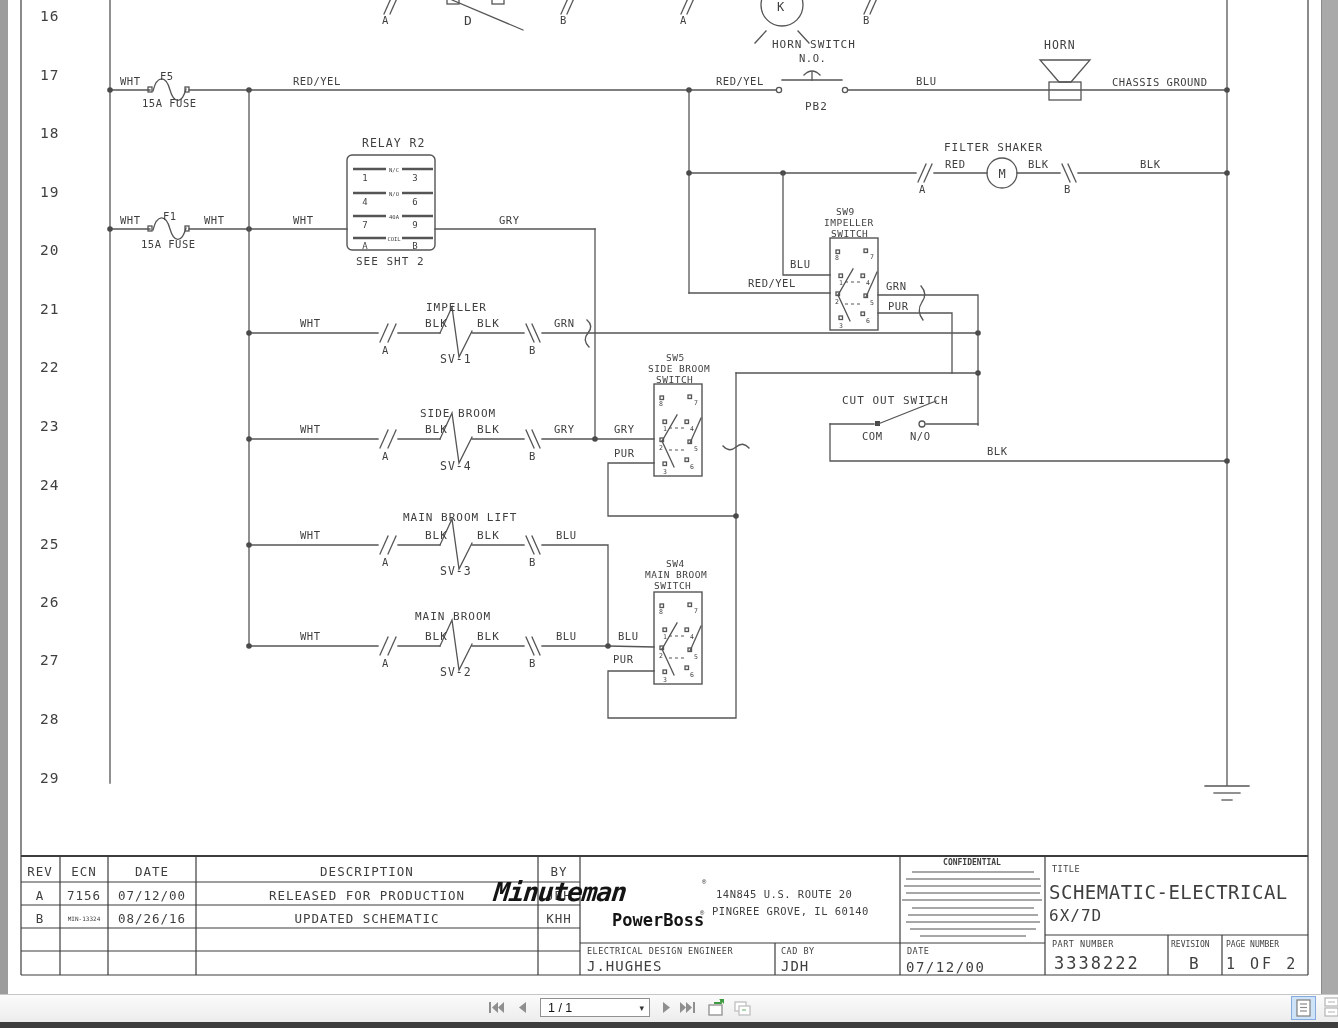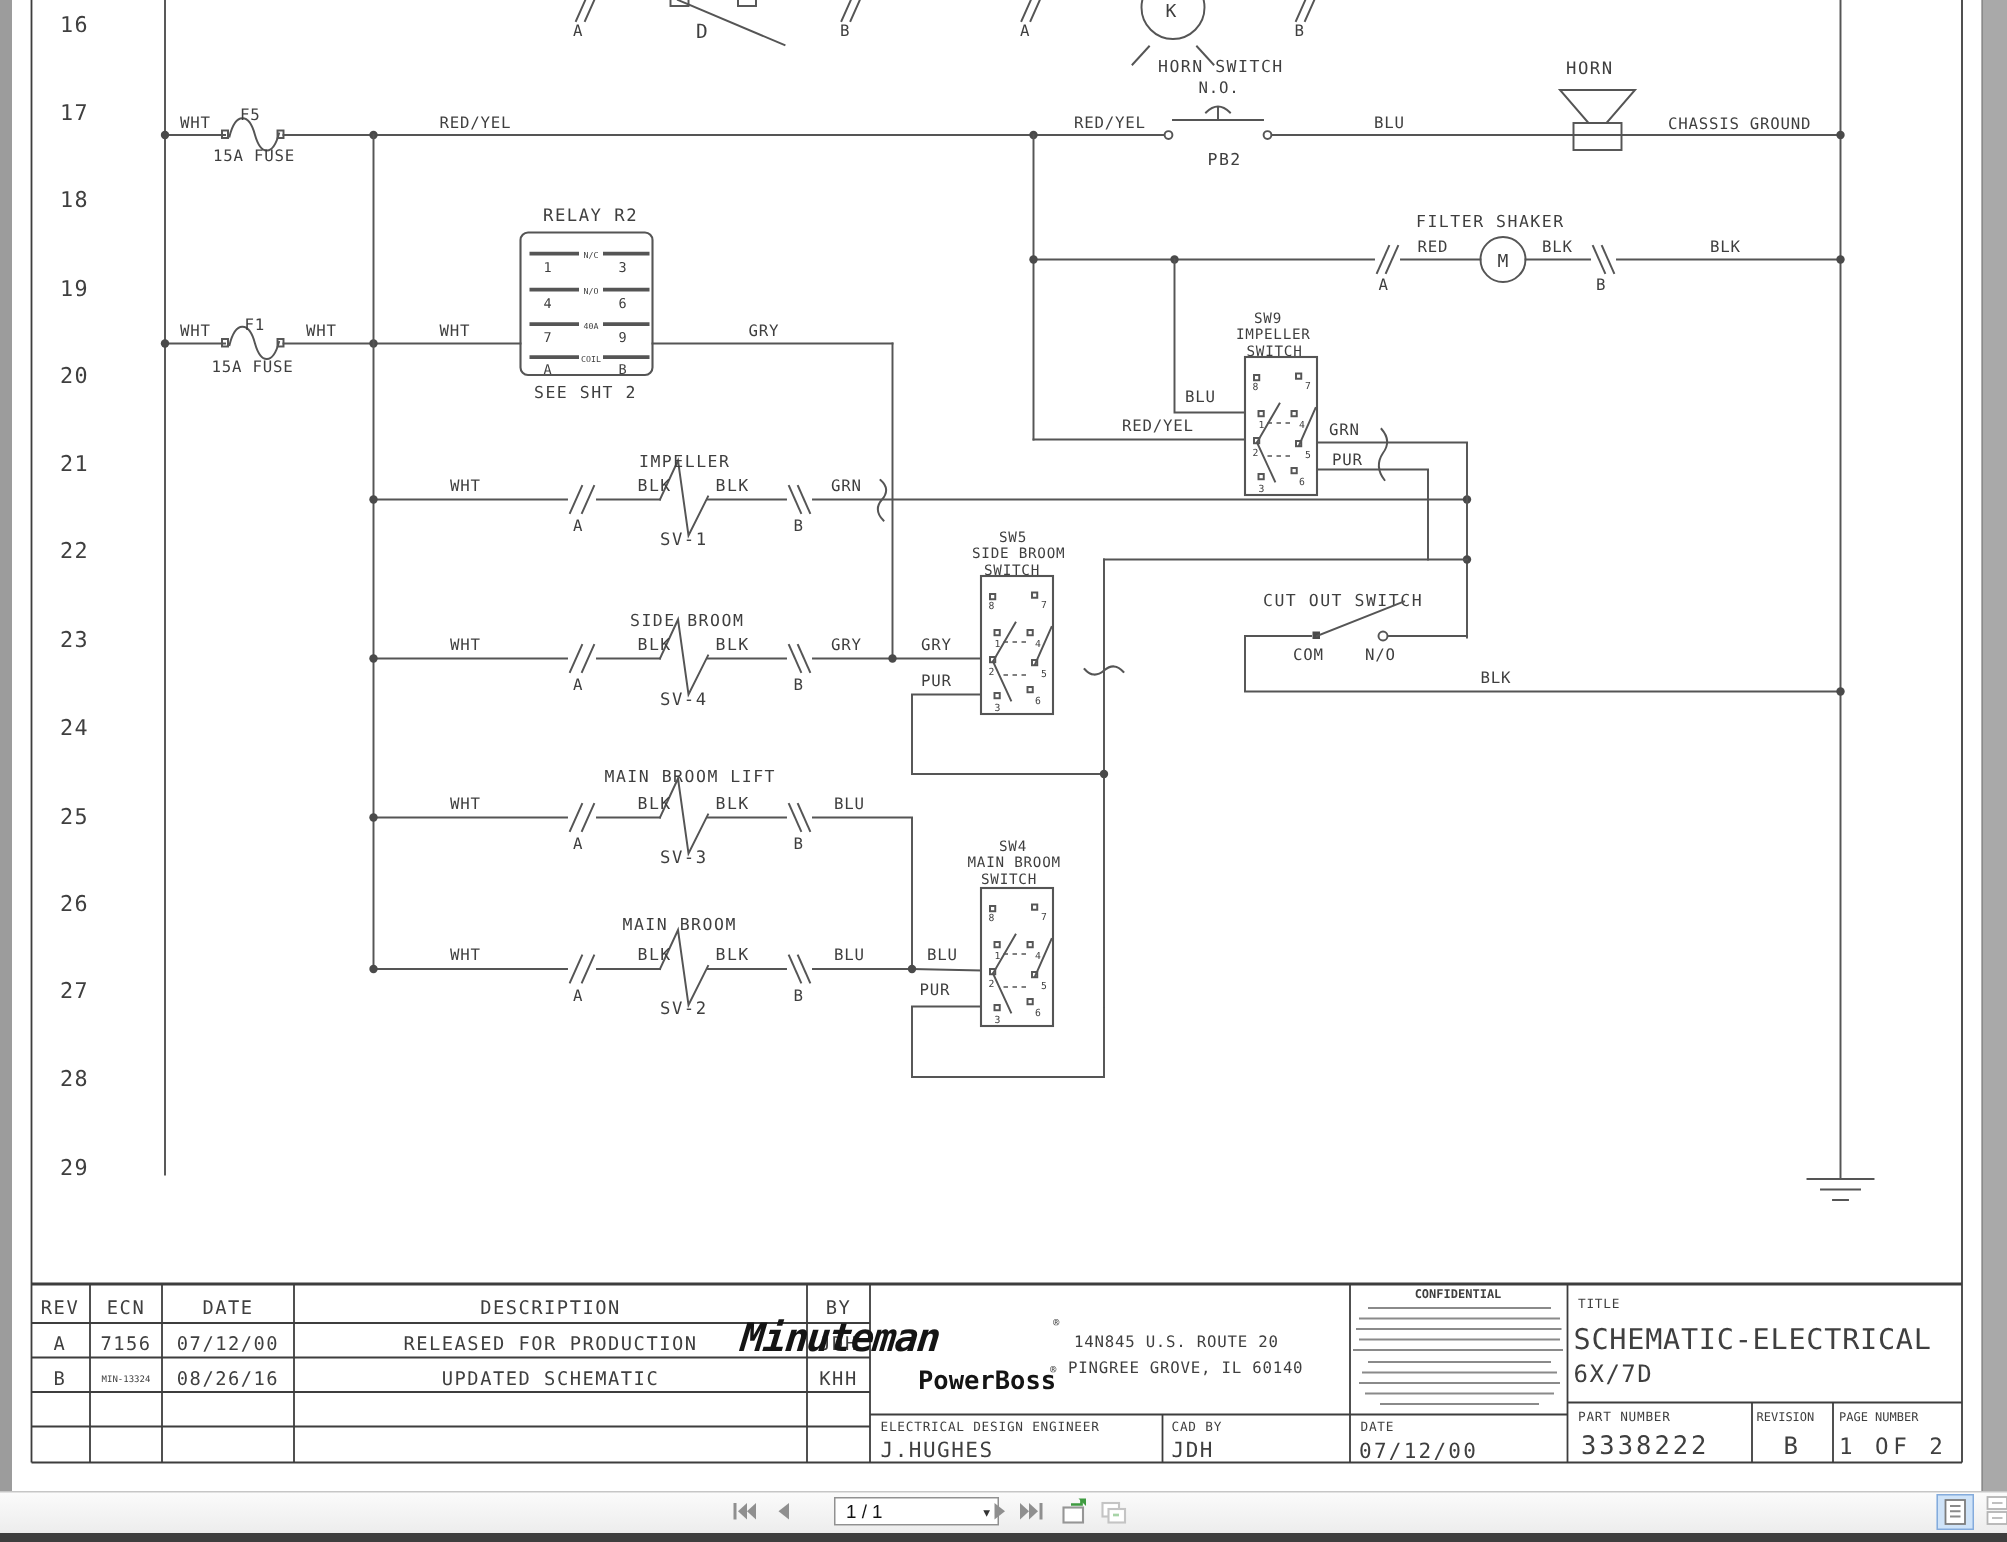--- a/index.html
+++ b/index.html
@@ -25,21 +25,21 @@
   .rnum{font-size:9px;}
   .swt{font-size:9.5px;letter-spacing:.5px;}
   .hdr{font-size:12.5px;letter-spacing:1px;}
   .cell{font-size:12.5px;letter-spacing:1px;}
   .small{font-size:8.5px;letter-spacing:.5px;}
   .big{font-size:19px;letter-spacing:.5px;}
   .noise{stroke:#8a8a8a;stroke-width:1.4;}
   .toolbar{position:absolute;left:0;top:994px;width:1338px;height:28px;
            background:linear-gradient(#fbfbfb,#ececec);border-top:1px solid #c6c6c6;}
   .navbtn{position:absolute;top:3px;width:20px;height:20px;cursor:pointer;}
-  .pagebox{position:absolute;left:556px;top:3px;width:110px;height:19px;background:#fff;
+  .pagebox{position:absolute;left:540px;top:3px;width:110px;height:19px;background:#fff;
            border:1px solid #919191;font-family:"Liberation Sans",sans-serif;font-size:12.5px;
            color:#111;line-height:19px;padding-left:7px;box-sizing:border-box;}
   .caret{position:absolute;right:5px;top:0;font-size:9px;color:#333;line-height:19px;}
   .layoutbtn{position:absolute;top:996px;width:25px;height:24px;box-sizing:border-box;}
   .layoutbtn.active{background:#cfe3f8;border:1px solid #84abdc;}
   .bottomstrip{position:absolute;left:0;top:1022px;width:1338px;height:6px;background:#3e3e3e;}
 </style>
 </head>
 <body>
 

